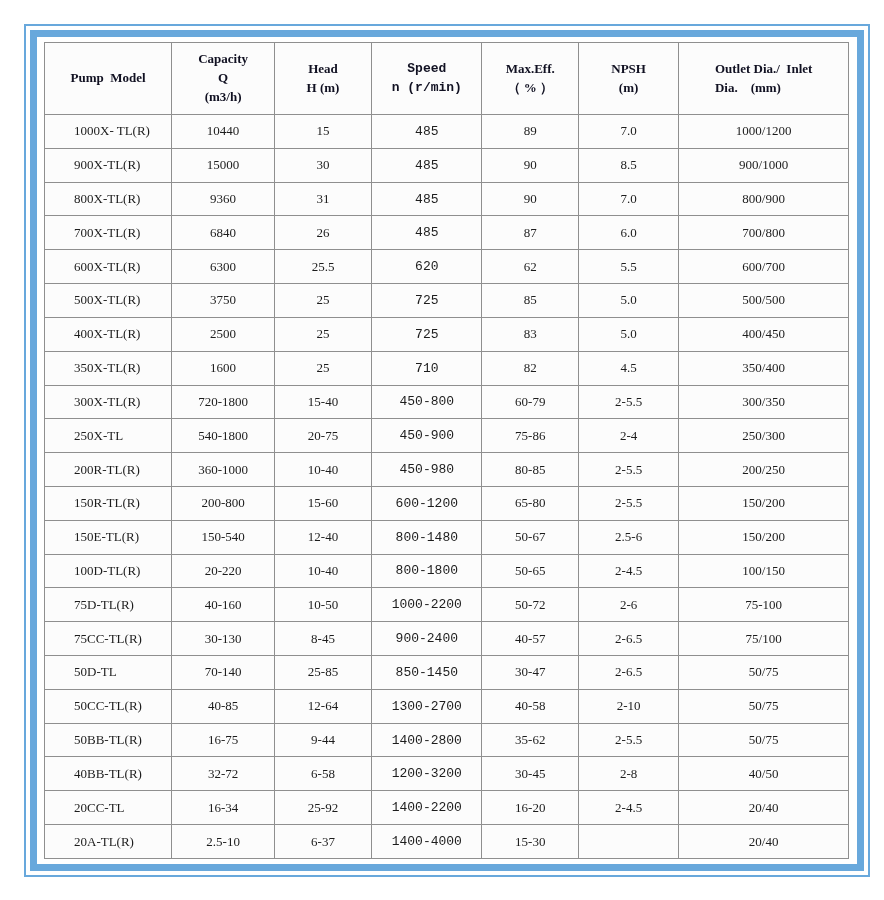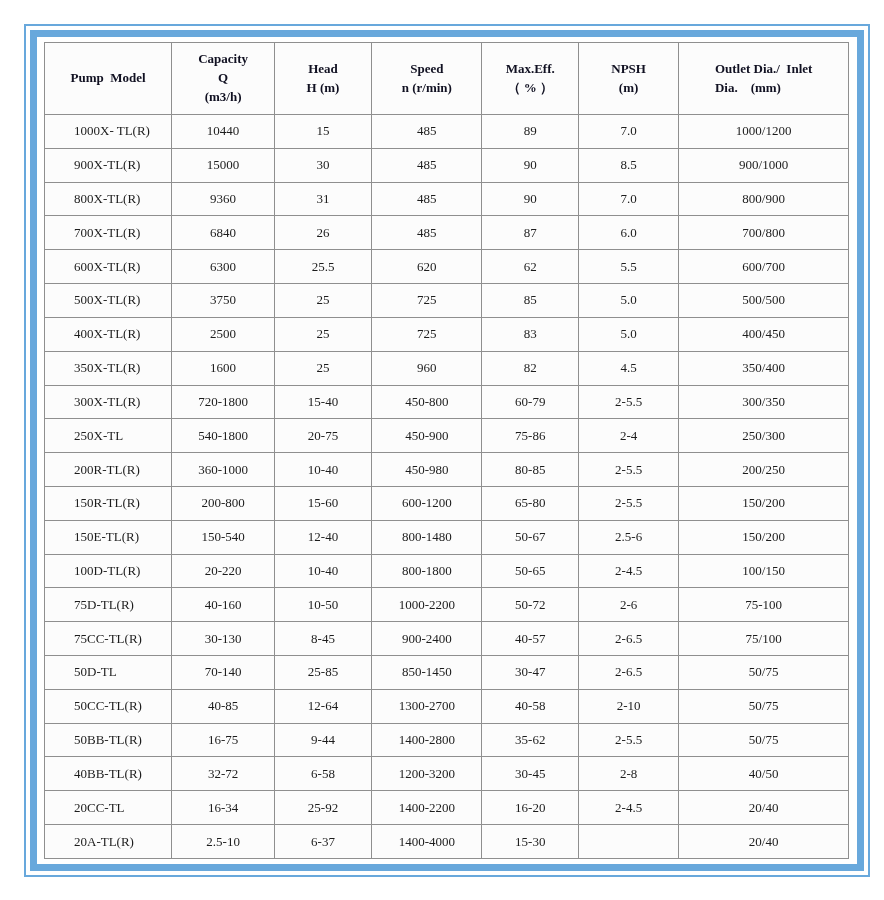--- a/index.html
+++ b/index.html
@@ -54,21 +54,21 @@
   }
   table.spec tbody tr { height: 30px; }
   table.spec td.model {
     text-align: left;
     padding-left: 29px;
   }
   
   .spec th:nth-child(1), .spec td:nth-child(1) { width: 15.9%; margin-top: 48px; }
   .spec th:nth-child(2), .spec td:nth-child(2) { width: 12.7%; }
   .spec th:nth-child(3), .spec td:nth-child(3) { width: 12.0%; }
-  .spec th:nth-child(4), .spec td:nth-child(4) { width: 13.7%; }
+  .spec th:nth-child(4), .spec td:nth-child(4) { width: 13.7%; font-family: Liberation Mono, monospace; }
   .spec th:nth-child(5), .spec td:nth-child(5) { width: 11.9%; }
   .spec th:nth-child(6), .spec td:nth-child(6) { width: 12.4%; margin-top: 12px; }
   .spec th:nth-child(7), .spec td:nth-child(7) { width: 21.4%; }
   .hline { white-space: pre-wrap; }
   .hwrap { display: inline-block; text-align: left; }
 </style>
 </head>
 <body>
 
 <div class="frame-outer">
@@ -146,21 +146,21 @@
             <td>25</td>
             <td>725</td>
             <td>83</td>
             <td>5.0</td>
             <td>400/450</td>
           </tr>
           <tr>
             <td class="model">350X-TL(R)</td>
             <td>1600</td>
             <td>25</td>
-            <td>960</td>
+            <td>710</td>
             <td>82</td>
             <td>4.5</td>
             <td>350/400</td>
           </tr>
           <tr>
             <td class="model">300X-TL(R)</td>
             <td>720-1800</td>
             <td>15-40</td>
             <td>450-800</td>
             <td>60-79</td>

